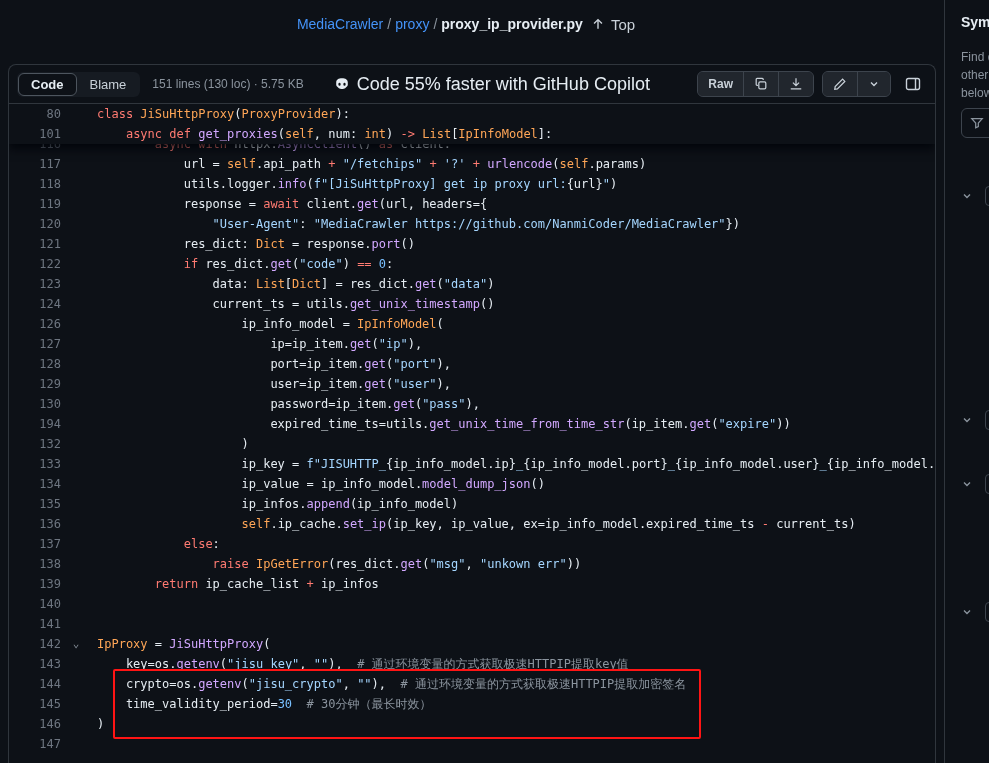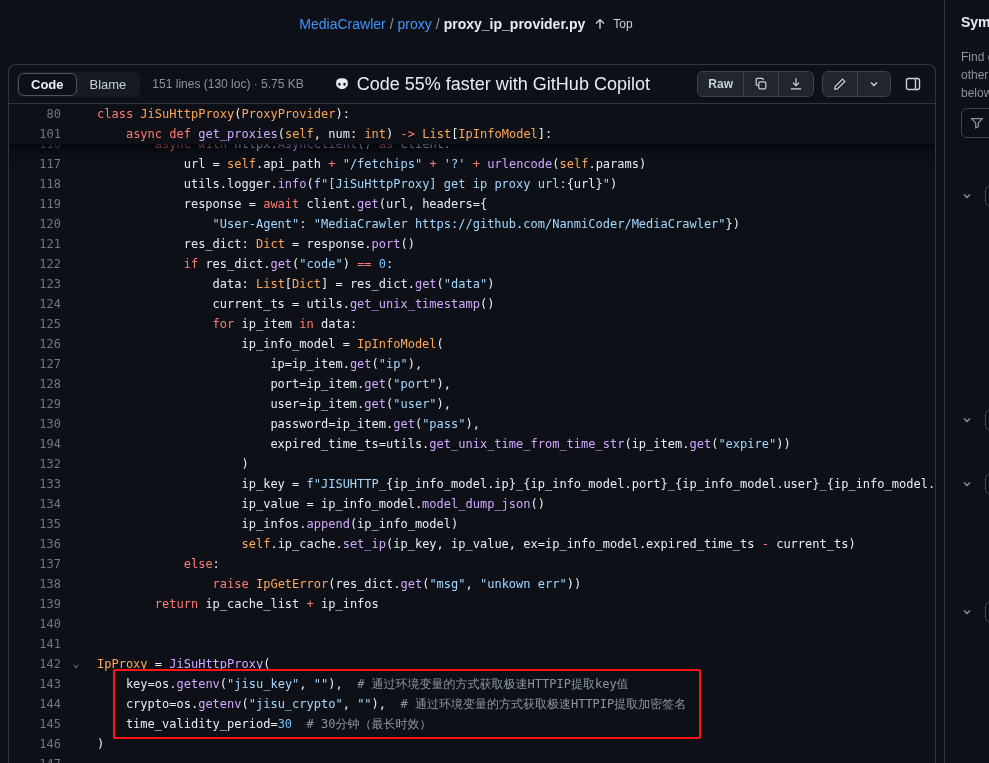--- a/index.html
+++ b/index.html
@@ -5,21 +5,21 @@
   *{box-sizing:border-box;margin:0;padding:0}
   html,body{width:989px;height:763px;overflow:hidden}
   body{background:#0d1117;color:#e6edf3;font-family:"Liberation Sans","DejaVu Sans",sans-serif;position:relative}
 
   
   .header{position:absolute;left:0;top:0;width:944px;height:48px;display:flex;align-items:center;justify-content:center;padding:0 20px 0 16px}
   .breadcrumb{font-size:14px;display:flex;align-items:center;gap:4px;white-space:nowrap}
   .breadcrumb a{color:#4493f8;text-decoration:none;cursor:pointer}
   .breadcrumb .sep{color:#8b949e}
   .breadcrumb .file{font-weight:700;color:#e6edf3}
-  .top-btn{display:flex;align-items:center;gap:6px;background:none;border:none;color:#c9d1d9;font-size:12px;cursor:pointer;padding:4px 8px}
+  .top-btn{display:flex;align-items:center;gap:6px;background:none;border:none;color:#c9d1d9;font-size:15px;cursor:pointer;padding:4px 8px}
 
   
   .main{position:absolute;left:8px;top:64px;width:928px;height:715px;border:1px solid #30363d;border-bottom:none;border-radius:8px 8px 0 0;background:#0d1117;overflow:hidden}
   .toolbar{height:39px;display:flex;align-items:center;padding:0 8px;border-bottom:1px solid #30363d;gap:12px}
   .seg{display:flex;align-items:center;background:#161b22;border-radius:6px;padding:1px}
   .seg-btn{font-size:13px;color:#c9d1d9;background:transparent;border:1px solid transparent;border-radius:6px;padding:3px 12px;cursor:pointer;font-family:inherit}
   .seg-btn.active{border-color:#4d555e;background:#0d1117;color:#e6edf3;font-weight:600}
   .meta{font-size:12px;color:#8b949e;white-space:nowrap}
   .copilot{display:flex;align-items:center;gap:7px;font-size:18px;color:#e6edf3;margin-left:18px;white-space:nowrap}
   .actions{margin-left:auto;display:flex;align-items:center;gap:8px}
@@ -124,21 +124,20 @@
     <div class="code-scroll">
         <div class="row"><span class="ln">116</span><span class="fold"></span><span class="src"><span class="tk-p">        </span><span class="tk-k">async</span><span class="tk-p"> </span><span class="tk-k">with</span><span class="tk-p"> httpx.</span><span class="tk-f">AsyncClient</span><span class="tk-p">() </span><span class="tk-k">as</span><span class="tk-p"> client:</span></span></div>
         <div class="row"><span class="ln">117</span><span class="fold"></span><span class="src"><span class="tk-p">            url = </span><span class="tk-c">self</span><span class="tk-p">.api_path </span><span class="tk-o">+</span><span class="tk-p"> </span><span class="tk-s">"/fetchips"</span><span class="tk-p"> </span><span class="tk-o">+</span><span class="tk-p"> </span><span class="tk-s">'?'</span><span class="tk-p"> </span><span class="tk-o">+</span><span class="tk-p"> </span><span class="tk-f">urlencode</span><span class="tk-p">(</span><span class="tk-c">self</span><span class="tk-p">.params)</span></span></div>
         <div class="row"><span class="ln">118</span><span class="fold"></span><span class="src"><span class="tk-p">            utils.logger.</span><span class="tk-f">info</span><span class="tk-p">(</span><span class="tk-s">f"[JiSuHttpProxy] get ip proxy url:</span><span class="tk-p">{url}</span><span class="tk-s">"</span><span class="tk-p">)</span></span></div>
         <div class="row"><span class="ln">119</span><span class="fold"></span><span class="src"><span class="tk-p">            response = </span><span class="tk-k">await</span><span class="tk-p"> client.</span><span class="tk-f">get</span><span class="tk-p">(url, headers={</span></span></div>
         <div class="row"><span class="ln">120</span><span class="fold"></span><span class="src"><span class="tk-p">                </span><span class="tk-s">"User-Agent"</span><span class="tk-p">: </span><span class="tk-s">"MediaCrawler https://github.com/NanmiCoder/MediaCrawler"</span><span class="tk-p">})</span></span></div>
         <div class="row"><span class="ln">121</span><span class="fold"></span><span class="src"><span class="tk-p">            res_dict: </span><span class="tk-c">Dict</span><span class="tk-p"> = response.</span><span class="tk-f">port</span><span class="tk-p">()</span></span></div>
         <div class="row"><span class="ln">122</span><span class="fold"></span><span class="src"><span class="tk-p">            </span><span class="tk-k">if</span><span class="tk-p"> res_dict.</span><span class="tk-f">get</span><span class="tk-p">(</span><span class="tk-s">"code"</span><span class="tk-p">) </span><span class="tk-o">==</span><span class="tk-p"> </span><span class="tk-n">0</span><span class="tk-p">:</span></span></div>
         <div class="row"><span class="ln">123</span><span class="fold"></span><span class="src"><span class="tk-p">                data: </span><span class="tk-c">List</span><span class="tk-p">[</span><span class="tk-c">Dict</span><span class="tk-p">] = res_dict.</span><span class="tk-f">get</span><span class="tk-p">(</span><span class="tk-s">"data"</span><span class="tk-p">)</span></span></div>
         <div class="row"><span class="ln">124</span><span class="fold"></span><span class="src"><span class="tk-p">                current_ts = utils.</span><span class="tk-f">get_unix_timestamp</span><span class="tk-p">()</span></span></div>
-        <div class="row"><span class="ln">125</span><span class="fold"></span><span class="src"><span class="tk-p">                </span><span class="tk-k">for</span><span class="tk-p"> ip_item </span><span class="tk-k">in</span><span class="tk-p"> data:</span></span></div>
         <div class="row"><span class="ln">126</span><span class="fold"></span><span class="src"><span class="tk-p">                    ip_info_model = </span><span class="tk-c">IpInfoModel</span><span class="tk-p">(</span></span></div>
         <div class="row"><span class="ln">127</span><span class="fold"></span><span class="src"><span class="tk-p">                        ip=ip_item.</span><span class="tk-f">get</span><span class="tk-p">(</span><span class="tk-s">"ip"</span><span class="tk-p">),</span></span></div>
         <div class="row"><span class="ln">128</span><span class="fold"></span><span class="src"><span class="tk-p">                        port=ip_item.</span><span class="tk-f">get</span><span class="tk-p">(</span><span class="tk-s">"port"</span><span class="tk-p">),</span></span></div>
         <div class="row"><span class="ln">129</span><span class="fold"></span><span class="src"><span class="tk-p">                        user=ip_item.</span><span class="tk-f">get</span><span class="tk-p">(</span><span class="tk-s">"user"</span><span class="tk-p">),</span></span></div>
         <div class="row"><span class="ln">130</span><span class="fold"></span><span class="src"><span class="tk-p">                        password=ip_item.</span><span class="tk-f">get</span><span class="tk-p">(</span><span class="tk-s">"pass"</span><span class="tk-p">),</span></span></div>
         <div class="row"><span class="ln">194</span><span class="fold"></span><span class="src"><span class="tk-p">                        expired_time_ts=utils.</span><span class="tk-f">get_unix_time_from_time_str</span><span class="tk-p">(ip_item.</span><span class="tk-f">get</span><span class="tk-p">(</span><span class="tk-s">"expire"</span><span class="tk-p">))</span></span></div>
         <div class="row"><span class="ln">132</span><span class="fold"></span><span class="src"><span class="tk-p">                    )</span></span></div>
         <div class="row"><span class="ln">133</span><span class="fold"></span><span class="src"><span class="tk-p">                    ip_key = </span><span class="tk-s">f"JISUHTTP_</span><span class="tk-p">{ip_info_model.ip}</span><span class="tk-s">_</span><span class="tk-p">{ip_info_model.port}</span><span class="tk-s">_</span><span class="tk-p">{ip_info_model.user}</span><span class="tk-s">_</span><span class="tk-p">{ip_info_model.password}</span></span></div>
         <div class="row"><span class="ln">134</span><span class="fold"></span><span class="src"><span class="tk-p">                    ip_value = ip_info_model.</span><span class="tk-f">model_dump_json</span><span class="tk-p">()</span></span></div>
         <div class="row"><span class="ln">135</span><span class="fold"></span><span class="src"><span class="tk-p">                    ip_infos.</span><span class="tk-f">append</span><span class="tk-p">(ip_info_model)</span></span></div>

